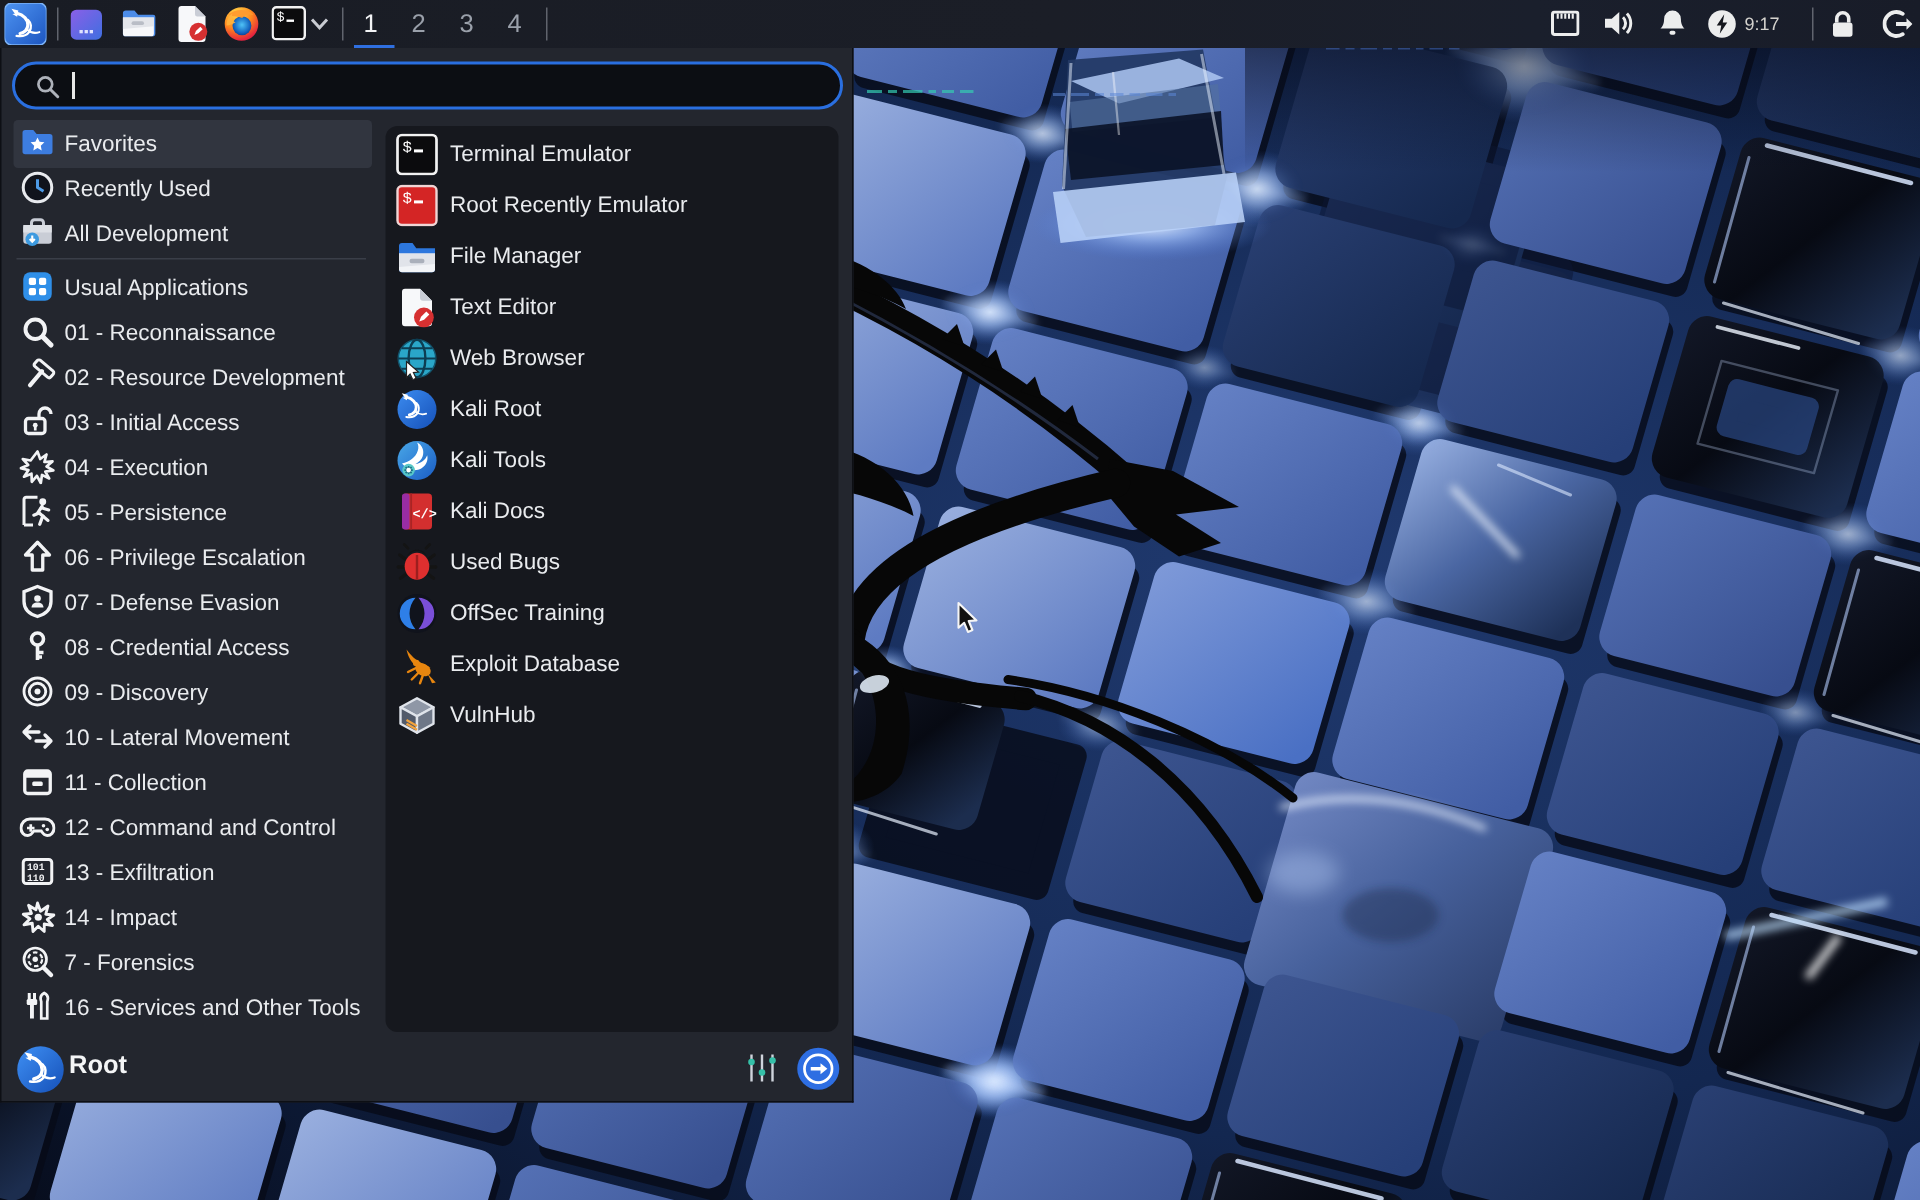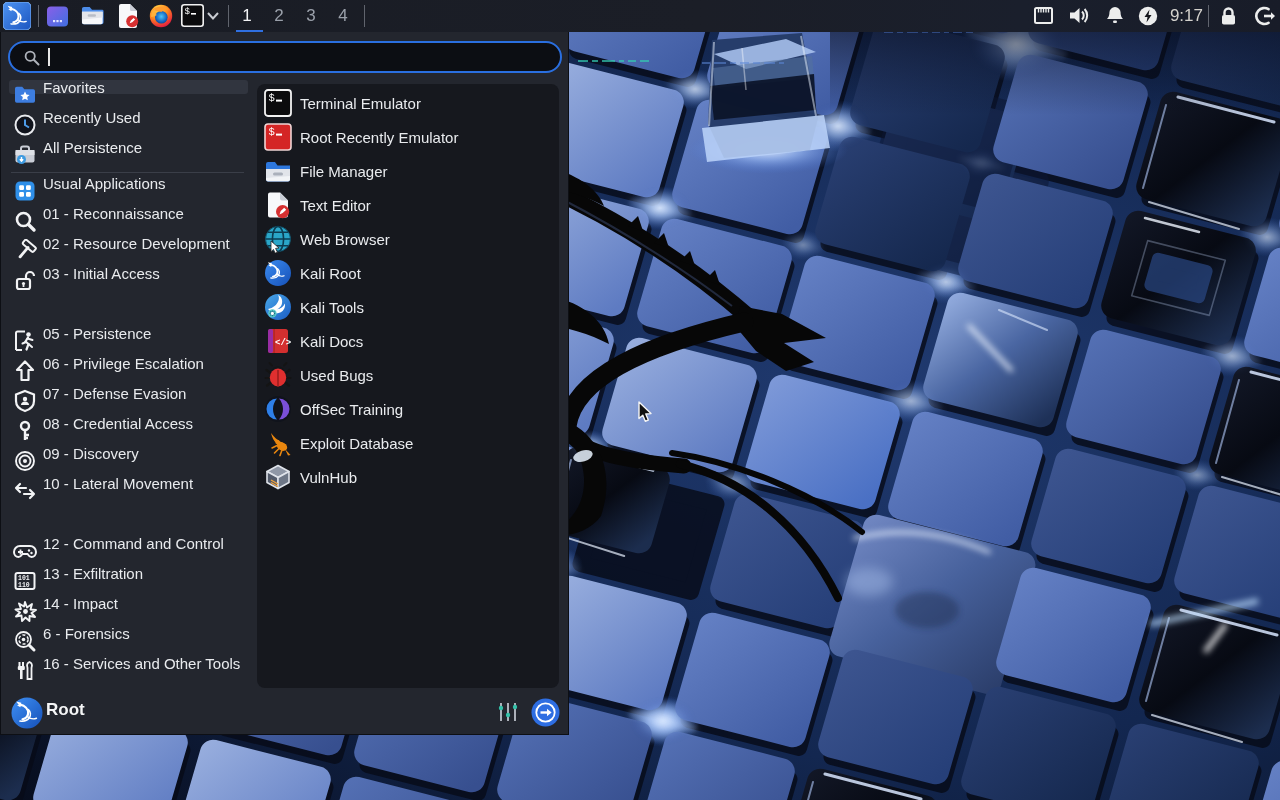--- a/index.html
+++ b/index.html
@@ -8,21 +8,21 @@
 
 #panel{position:absolute;left:0;top:0;width:1280px;height:32px;background:linear-gradient(90deg,#191c24 0%,#1b1e27 55%,#1a1f2c 80%,#181c28 100%);}
 .psep{position:absolute;top:5px;width:1px;height:22px;background:#787c85;opacity:0.75;}
 .wsnum{position:absolute;top:0;height:32px;line-height:32px;font-size:17px;color:#9aa0aa;text-align:center;width:22px;}
 .wsnum.act{color:#f2f3f5;}
 #wsline{position:absolute;left:236px;top:30px;width:27px;height:2px;background:#2f6fe0;}
 
 #menu{position:absolute;left:0;top:32px;width:569px;height:703px;background:#23262e;border:1px solid #0d0f14;border-top:none;}
 #search{position:absolute;left:7px;top:9px;width:554px;height:32px;border:2px solid #2a6fe0;border-radius:16px;background:#0c0e13;}
 #caret{position:absolute;left:38px;top:5px;width:1.5px;height:18px;background:#e8e8e8;}
-.cat{position:absolute;left:8px;width:239px;height:14px;border-radius:3px;color:#e9ebee;font-size:15px;}
+.cat{position:absolute;left:8px;width:239px;height:32px;border-radius:3px;color:#e9ebee;font-size:15px;}
 .cat .lbl{position:absolute;left:34px;top:50%;transform:translateY(-50%);white-space:nowrap;}
 .cat .ic{position:absolute;left:4px;top:3px;width:24px;height:24px;}
 .cat.sel{background:#31353f;}
 #catsep{position:absolute;left:10px;top:140px;width:233px;height:1px;background:#3a3e48;}
 #applist{position:absolute;left:256px;top:52px;width:302px;height:604px;background:#16181e;border-radius:8px;}
 .app{position:absolute;left:4px;width:294px;height:34px;color:#e9ebee;font-size:15px;}
 .app .lbl{position:absolute;left:39px;top:50%;transform:translateY(-50%);white-space:nowrap;}
 .app .ic{position:absolute;left:3px;top:3px;width:28px;height:28px;}
 #kalilbl{position:absolute;left:45px;top:668px;font-size:17px;font-weight:bold;color:#f4f5f6;}
 </style></head><body>
@@ -525,21 +525,21 @@
         <path d="M15.6 3 a9.5 9.5 0 0 1 0 13" stroke="#eceded" stroke-width="2" fill="none"></path>
       </svg>
 <svg class="abs" style="left:1106px;top:6px" width="18" height="19">
         <path d="M9 1 a5.6 5.6 0 0 1 5.6 5.6 c0 4 1.6 5.6 2.4 6.4 H1 c0.8-0.8 2.4-2.4 2.4-6.4 A5.6 5.6 0 0 1 9 1 Z" fill="#eceded"></path>
         <rect x="7" y="14.5" width="4" height="2.6" rx="1.3" fill="#eceded"></rect>
       </svg>
 <svg class="abs" style="left:1138px;top:6px" width="20" height="20">
         <circle cx="10" cy="10" r="9.2" fill="#eceded"></circle>
         <path d="M11.5 3.5 L6.5 11 h3 l-1 5.5 5-7.5 h-3 Z" fill="#14161c"></path>
       </svg>
-<div class="abs" style="left:1163px;top:0;width:40px;height:32px;line-height:32px;font-size:17px;color:#d4d2cd;text-align:right">9:17</div>
+<div class="abs" style="left:1163px;top:0;width:40px;height:32px;line-height:32px;font-size:12px;color:#d4d2cd;text-align:left">9:17</div>
 <div class="psep" style="left:1208px"></div>
 <svg class="abs" style="left:1221px;top:7px" width="15" height="18">
         <path d="M3.5 8 V5.5 a4 4 0 0 1 8 0 V8" stroke="#eceded" stroke-width="2.4" fill="none"></path>
         <rect x="1" y="8" width="13" height="9.5" rx="1.8" fill="#eceded"></rect>
       </svg>
 <svg class="abs" style="left:1255px;top:6px" width="20" height="20">
         <path d="M13.5 3.2 a8 8 0 1 0 0 13.6" stroke="#eceded" stroke-width="2.6" fill="none" stroke-linecap="round"></path>
         <path d="M9 10 h8" stroke="#eceded" stroke-width="2.6"></path>
         <polygon points="16,6.2 20,10 16,13.8" fill="#eceded"></polygon>
       </svg>
@@ -567,21 +567,21 @@
         <div class="lbl">Recently Used</div>
       </div>
 <div class="cat" style="top:108px">
         <svg class="ic" width="24" height="24" viewBox="0 0 24 24">
           <rect x="2.5" y="7" width="19" height="12.5" rx="2" fill="#c9cdd6"></rect>
           <path d="M8 7 V5.5 a2 2 0 0 1 2-2 h4 a2 2 0 0 1 2 2 V7" stroke="#c9cdd6" stroke-width="2" fill="none"></path>
           <rect x="2.5" y="7" width="19" height="5" fill="#dde0e6"></rect>
           <circle cx="8.5" cy="16.5" r="4.5" fill="#3d9ae0"></circle>
           <path d="M8.5 14 v4 M6.8 16.3 l1.7 1.9 1.7-1.9" stroke="#fff" stroke-width="1.4" fill="none"></path>
         </svg>
-        <div class="lbl">All Persistence</div>
+        <div class="lbl">All Development</div>
       </div>
 <div class="cat" style="top:144px">
         <svg class="ic" width="24" height="24" viewBox="0 0 24 24">
           <rect x="2.5" y="2.5" width="19" height="19" rx="4.5" fill="#2f8fe8"></rect>
           <rect x="6.2" y="6.2" width="4.8" height="4.8" rx="1.2" fill="#fff"></rect>
           <rect x="13" y="6.2" width="4.8" height="4.8" rx="1.2" fill="#fff"></rect>
           <rect x="6.2" y="13" width="4.8" height="4.8" rx="1.2" fill="#fff"></rect>
           <rect x="13" y="13" width="4.8" height="4.8" rx="1.2" fill="#fff"></rect>
         </svg>
         <div class="lbl">Usual Applications</div>
@@ -604,20 +604,26 @@
       </div>
 <div class="cat" style="top:234px">
         <svg class="ic" width="24" height="24" viewBox="0 0 24 24">
           <rect x="4" y="10" width="13" height="10" rx="2" fill="none" stroke="#f2f3f5" stroke-width="2.2"></rect>
           <path d="M13 10 V7 a4 4 0 0 1 8 0" stroke="#f2f3f5" stroke-width="2.2" fill="none"></path>
           <circle cx="10.5" cy="14.5" r="1.6" fill="#f2f3f5"></circle>
           <path d="M10.5 15.5 V18" stroke="#f2f3f5" stroke-width="1.8"></path>
         </svg>
         <div class="lbl">03 - Initial Access</div>
       </div>
+<div class="cat" style="top:264px">
+        <svg class="ic" width="24" height="24" viewBox="0 0 24 24">
+          <path d="M12 2 l1.8 5 4.2-3 -1.4 5 5.4-.4 -4 3.4 4.6 2.6 -5.4 .8 2.6 4.6 -4.8-2.4 -.8 5.4 -2.6-4.8 -3.4 4 -.2-5.4 -5 2 3-4.4 -5.2-1.2 5-2.2 -3.6-4 5.2 1 Z" fill="none" stroke="#f2f3f5" stroke-width="1.8" stroke-linejoin="round"></path>
+        </svg>
+        <div class="lbl">04 - Execution</div>
+      </div>
 <div class="cat" style="top:294px">
         <svg class="ic" width="24" height="24" viewBox="0 0 24 24">
           <path d="M3 21 V4 a1.5 1.5 0 0 1 1.5-1.5 H12" stroke="#f2f3f5" stroke-width="2" fill="none"></path>
           <path d="M3 21 h6" stroke="#f2f3f5" stroke-width="2"></path>
           <circle cx="15.5" cy="5.5" r="2.3" fill="#f2f3f5"></circle>
           <path d="M15 8.5 L12.5 12.5 L15.5 15 L13.5 20.5" stroke="#f2f3f5" stroke-width="2.2" fill="none" stroke-linecap="round"></path>
           <path d="M14.5 9.5 L19.5 11 M13 13 L9.5 14.5 M15.5 15 L19 18" stroke="#f2f3f5" stroke-width="2" stroke-linecap="round"></path>
         </svg>
         <div class="lbl">05 - Persistence</div>
       </div>
@@ -649,20 +655,28 @@
           <circle cx="12" cy="12" r="2" fill="#f2f3f5"></circle>
         </svg>
         <div class="lbl">09 - Discovery</div>
       </div>
 <div class="cat" style="top:444px">
         <svg class="ic" width="24" height="24" viewBox="0 0 24 24">
           <path d="M7 5 L3 9 l4 4 M3 9 h10 M17 11 l4 4 -4 4 M21 15 H11" stroke="#f2f3f5" stroke-width="2.2" fill="none" stroke-linejoin="round" stroke-linecap="round"></path>
         </svg>
         <div class="lbl">10 - Lateral Movement</div>
       </div>
+<div class="cat" style="top:474px">
+        <svg class="ic" width="24" height="24" viewBox="0 0 24 24">
+          <rect x="3.5" y="5" width="17" height="15" rx="2" fill="none" stroke="#f2f3f5" stroke-width="2.2"></rect>
+          <rect x="3.5" y="5" width="17" height="4.5" fill="#f2f3f5"></rect>
+          <rect x="8.5" y="12" width="7" height="3" rx="1" fill="#f2f3f5"></rect>
+        </svg>
+        <div class="lbl">11 - Collection</div>
+      </div>
 <div class="cat" style="top:504px">
         <svg class="ic" width="24" height="24" viewBox="0 0 24 24">
           <path d="M7 7 h10 a6 6 0 0 1 6 6 c0 3-2 5-4.5 5 -2 0-3-1.5-4-3 h-5 c-1 1.5-2 3-4 3 C3 18 1 16 1 13 a6 6 0 0 1 6-6 Z" fill="none" stroke="#f2f3f5" stroke-width="2"></path>
           <path d="M7.5 10.5 v5 M5 13 h5" stroke="#f2f3f5" stroke-width="1.8"></path>
           <circle cx="16" cy="11.5" r="1.2" fill="#f2f3f5"></circle>
           <circle cx="18.5" cy="14" r="1.2" fill="#f2f3f5"></circle>
         </svg>
         <div class="lbl">12 - Command and Control</div>
       </div>
 <div class="cat" style="top:534px">
@@ -680,21 +694,21 @@
         </svg>
         <div class="lbl">14 - Impact</div>
       </div>
 <div class="cat" style="top:594px">
         <svg class="ic" width="24" height="24" viewBox="0 0 24 24">
           <circle cx="10.5" cy="10.5" r="7.5" fill="none" stroke="#f2f3f5" stroke-width="1.8"></circle>
           <circle cx="10.5" cy="10.5" r="4.6" fill="none" stroke="#f2f3f5" stroke-width="1.5" stroke-dasharray="3 2"></circle>
           <circle cx="10.5" cy="10.5" r="1.8" fill="#f2f3f5"></circle>
           <path d="M16 16 L21 21" stroke="#f2f3f5" stroke-width="3" stroke-linecap="round"></path>
         </svg>
-        <div class="lbl">6 - Forensics</div>
+        <div class="lbl">7 - Forensics</div>
       </div>
 <div class="cat" style="top:624px">
         <svg class="ic" width="24" height="24" viewBox="0 0 24 24">
           <path d="M6.5 3 v4 M10 3 v4" stroke="#f2f3f5" stroke-width="2"></path>
           <rect x="4.8" y="7" width="7" height="4" rx="1" fill="#f2f3f5"></rect>
           <path d="M8.3 11 v9" stroke="#f2f3f5" stroke-width="2.6"></path>
           <path d="M16.5 3 c-2 1-2.8 3-2.2 5 l.2 .8 V20 h4 V8.8 l.2-.8 c.6-2-.2-4-2.2-5 Z" fill="none" stroke="#f2f3f5" stroke-width="1.8"></path>
         </svg>
         <div class="lbl">16 - Services and Other Tools</div>
       </div>

